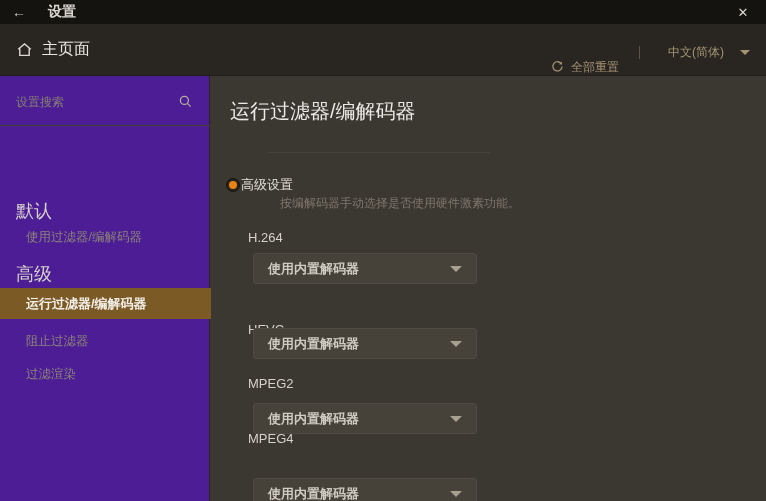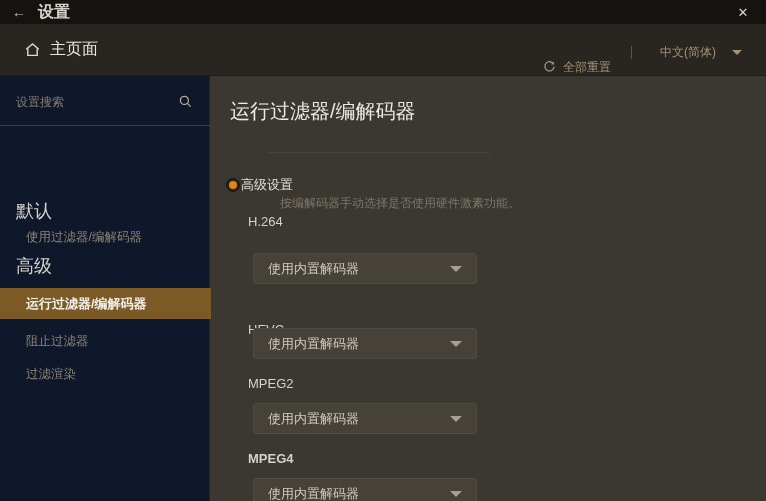--- a/index.html
+++ b/index.html
@@ -7,60 +7,60 @@
   body {
     font-family:"Liberation Sans","DejaVu Sans",sans-serif;
     background:#3b3731; color:#e8e5df; position:relative;
   }
   
   .titlebar {
     position:absolute; left:0; top:0; width:766px; height:24px;
     background:#151310; display:flex; align-items:center; padding:0 12px;
   }
   .back-btn { color:#cbc7c0; font-size:14px; line-height:1; cursor:default; }
-  .titlebar-title { color:#d9d5ce; font-size:16px; font-weight:bold; margin-left:12px; }
+  .titlebar-title { color:#d9d5ce; font-size:14px; font-weight:bold; margin-left:22px; }
   .close-btn {
     margin-left:auto; color:#d9d5ce; font-size:13px; width:22px; height:22px;
     display:flex; align-items:center; justify-content:center;
   }
   
   .header {
     position:absolute; left:0; top:24px; width:766px; height:52px;
     background:#292521; border-bottom:1px solid #211e1a;
-    display:flex; align-items:center; padding:0 24px;
+    display:flex; align-items:center; padding:0 16px;
   }
   .header-left { display:flex; align-items:center; gap:9px; }
   .home-ico svg { display:block; }
   .page-title { font-size:16px; color:#eae7e1; }
   .header-right { margin-left:auto; display:flex; align-items:center; gap:14px; padding-top:6px; }
   .hdr-btn { display:flex; align-items:center; gap:7px; color:#a39373; font-size:12px;margin-top:30px; }
   .hdr-sep { width:1px; height:13px; background:#5a5349; margin:0 6px; }
   .lang-btn { display:flex; align-items:center; gap:16px; color:#a39373; font-size:12px; margin-left:8px; }
   .caret {
     width:0; height:0; border-left:5px solid transparent; border-right:5px solid transparent;
     border-top:5px solid #a39373;
   }
   
   .sidebar {
     position:absolute; left:0; top:76px; width:210px; height:425px;
-    background:#0f172a; border-right:1px solid #2a2622;
+    background:#4c1d95; border-right:1px solid #2a2622;
   }
   .search-row { position:absolute; left:0; top:12px; width:210px; height:30px; }
   .search-input {
     position:absolute; left:16px; top:3px; width:155px; height:22px;
     background:transparent; border:none; outline:none;
     color:#d2cec6; font-size:12px; font-family:inherit;
   }
   .search-input::placeholder { color:#877f72; }
   .search-ico { position:absolute; right:18px; top:6px; }
   .sidebar-divider { position:absolute; left:0; top:49px; width:210px; height:1px; background:#423e37; }
   .side-section-title { position:absolute; left:16px; top:70px; font-size:17px; color:#e8e5df; }
   .side-group { position:absolute; left:16px; font-size:18px; color:#d6d2ca; }
   .side-group.g1 { top:123px; }
-  .side-group.g2 { top:178px; }
+  .side-group.g2 { top:186px; }
   .side-item { position:absolute; left:0; width:234px; height:31px; line-height:31px;
     padding-left:26px; font-size:12.5px; color:#8d8577; }
   .side-item.i1 { top:146px; }
   .side-item.i2 { top:212px; background:#7c5a26; color:#f1eee8; font-weight:bold; font-size:13px; }
   .side-item.i3 { top:250px; }
   .side-item.i4 { top:283px; }
   
   .main { position:absolute; left:211px; top:76px; width:555px; height:425px; background:#3b3731; }
   .main-title { position:absolute; left:19px; top:22px; font-size:20px; color:#eceae4; }
   .main-rule { position:absolute; left:57px; top:76px; width:222px; height:1px; background:#47433c; }
@@ -70,32 +70,32 @@
     background:#26221d; border:1px solid #18150f;
     display:flex; align-items:center; justify-content:center;
   }
   .radio-dot { width:8px; height:8px; border-radius:50%; background:#e8830f; }
   .radio-label { font-size:13px; color:#e2dfd8; }
   .radio-desc { position:absolute; left:37px; top:119px; font-size:12px; color:#7d766b;margin-left:32px; }
   .codec-label { position:absolute; left:37px; font-size:13px; color:#d6d2ca; }
   .dropdown {
     position:absolute; left:42px; width:224px; height:31px;
     background:#464139; border:1px solid #4f4a42; border-radius:3px;
-    display:flex; align-items:center; padding:0 14px;
+    display:flex; align-items:center; padding:0 14px;font-weight:bold;
   }
   .dropdown .dd-value { font-size:13px; color:#cfcbc2; }
   .dropdown .dd-caret {
     margin-left:auto; width:0; height:0;
     border-left:6px solid transparent; border-right:6px solid transparent;
     border-top:6px solid #a79f90;
   }
-  .c1 .codec-label { top:138px; } .c1 .dropdown { top:177px; }
+  .c1 .codec-label { top:154px; } .c1 .dropdown { top:177px; }
   .c2 .codec-label { top:218px;margin-top:28px; } .c2 .dropdown { top:252px; }
   .c3 .codec-label { top:300px; } .c3 .dropdown { top:327px; }
-  .c4 .codec-label { top:375px;font-weight:bold; } .c4 .dropdown { top:402px; }
+  .c4 .codec-label { top:355px; } .c4 .dropdown { top:402px; }
   svg { stroke:#b5ad9d; fill:none; stroke-width:1.3; }
   .home-ico svg { stroke:#dcd8d1; stroke-width:1.4; }
 </style>
 </head>
 <body>
 
 <div class="titlebar">
   <span class="back-btn">←</span>
   <span class="titlebar-title">设置</span>
   <span class="close-btn">✕</span>

